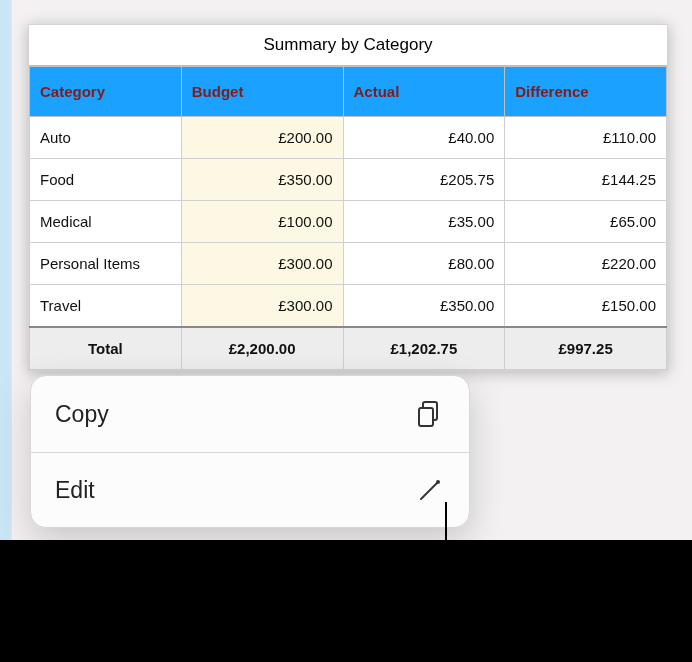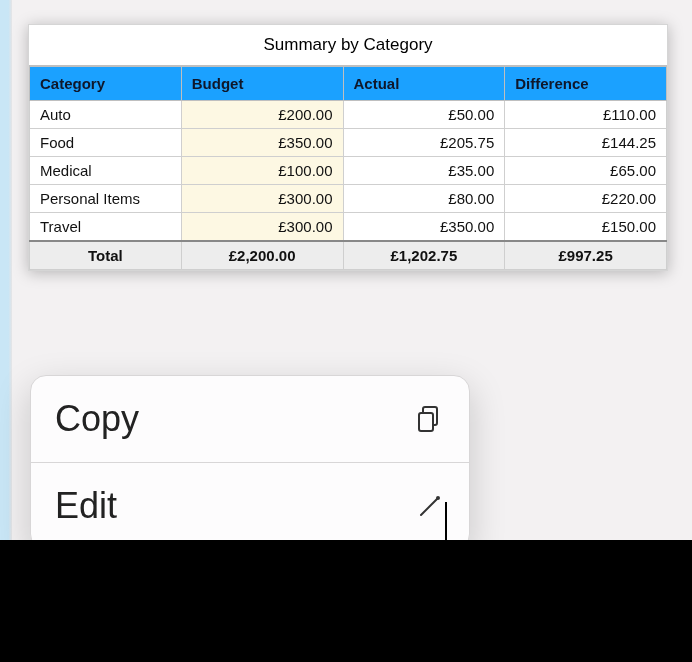--- a/index.html
+++ b/index.html
@@ -39,29 +39,29 @@
       padding: 10px 0;
       border-bottom: 1px solid #bfbfbf;
     }
     table.data {
       width: 100%;
       border-collapse: collapse;
       font-size: 15px;
     }
     .data th {
       background: #1ba1ff;
-      color: #0f172a;
+      color: #7f1d1d;
       font-weight: 700;
       text-align: left;
-      padding: 8px 10px;
+      padding: 16px 10px;
       border: 1px solid #bfbfbf;
     }
     .data td {
       border: 1px solid #cfcfcf;
-      padding: 5px 10px;
+      padding: 12px 10px;
       color: #111;
       background: #fff;
     }
     .col-cat { width: 152px; text-align: left; }
     .col-num { width: 162px; text-align: right; }
     .budget-col { background: #fdf8e3 !important; text-align: right; margin-left: 44px; }
     .neg { color: #d30000; }
     .total-row td {
       font-weight: 700;
       background: #ededed !important;
@@ -77,21 +77,21 @@
       border: 1px solid #d8d6d7;
       border-radius: 16px;
       box-shadow: 0 12px 36px rgba(0,0,0,0.18);
       overflow: hidden;
     }
     .menu-item {
       display: flex;
       align-items: center;
       justify-content: space-between;
       padding: 22px 24px;
-      font-size: 36px;
+      font-size: 23px;
       color: #222;
       cursor: pointer;
     }
     .menu-item + .menu-item {
       border-top: 1px solid #d8d6d7;
     }
     .menu-icon { display: flex; align-items: center; }
     .bottom-bg {
       position: absolute;
       left: 0; right: 0; bottom: 0;
@@ -121,21 +121,21 @@
           <th class="col-cat">Category</th>
           <th class="col-num">Budget</th>
           <th class="col-num">Actual</th>
           <th class="col-num">Difference</th>
         </tr>
       </thead>
       <tbody id="table-body">
           <tr>
             <td class="col-cat">Auto</td>
             <td class="budget-col">£200.00</td>
-            <td class="col-num">£50.00</td>
+            <td class="col-num">£40.00</td>
             <td class="col-num ">£110.00</td>
           </tr>
           <tr>
             <td class="col-cat">Food</td>
             <td class="budget-col">£350.00</td>
             <td class="col-num">£205.75</td>
             <td class="col-num ">£144.25</td>
           </tr>
           <tr>
             <td class="col-cat">Medical</td>

